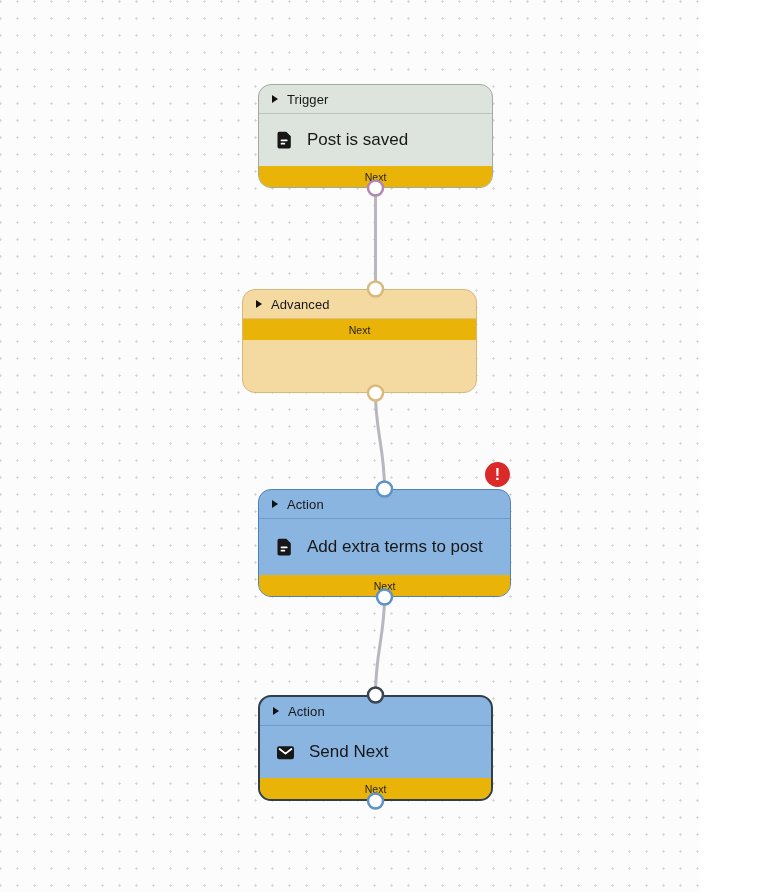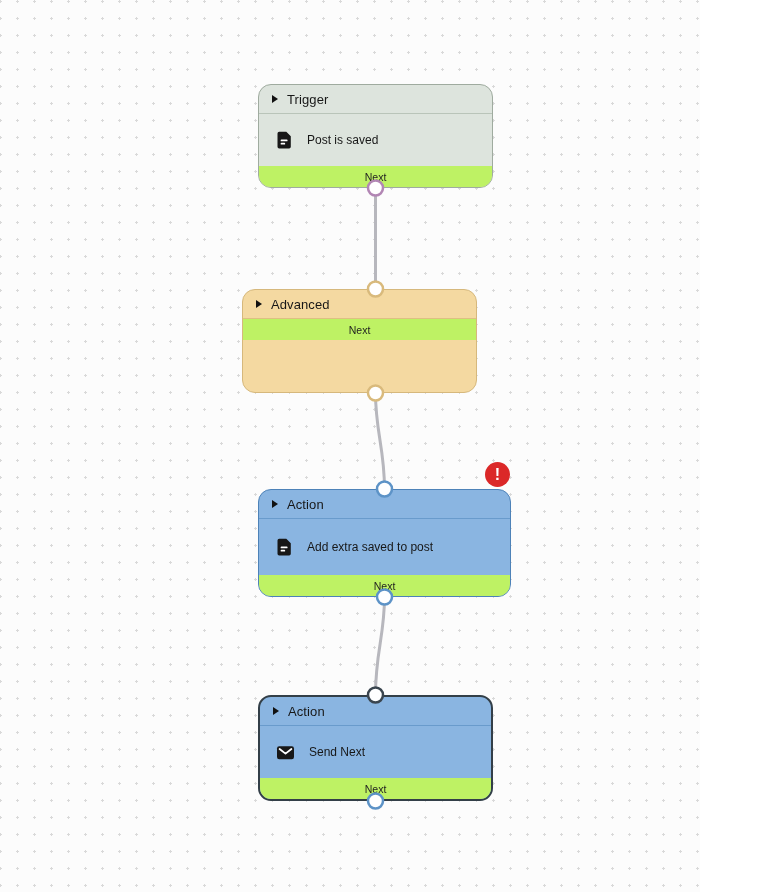--- a/index.html
+++ b/index.html
@@ -35,26 +35,26 @@
     font-size: 13px;
     font-weight: 500;
     letter-spacing: .1px;
   }
   .node-body {
     flex: 1 1 auto;
     display: flex;
     align-items: center;
     gap: 13px;
     padding: 0 15px;
-    font-size: 12px;
+    font-size: 17px;
     font-weight: 500;
   }
   .node-footer {
     flex: 0 0 21px;
-    background: #bef264;
+    background: #eab308;
     display: flex;
     align-items: center;
     justify-content: center;
     font-size: 10.5px;
     font-weight: 500;
     color: #1f1f1f;
   }
 
   .disclosure {
     width: 0; height: 0;
@@ -157,21 +157,21 @@
       <span>Action</span>
     </div>
     <div class="node-body">
       <span class="node-icon">
         <svg width="20" height="20" viewBox="0 0 20 20">
           <path d="M5.2 1.8 h7.1 l4.5 4.5 v10.4 a1.7 1.7 0 0 1 -1.7 1.7 h-9.9 a1.7 1.7 0 0 1 -1.7 -1.7 v-13.2 a1.7 1.7 0 0 1 1.7 -1.7 z" fill="#171717"></path>
           <rect x="6.6" y="9.6" width="7" height="1.7" rx="0.85" fill="#ffffff"></rect>
           <rect x="6.6" y="12.8" width="4.6" height="1.7" rx="0.85" fill="#ffffff"></rect>
         </svg>
       </span>
-      <span>Add extra saved to post</span>
+      <span>Add extra terms to post</span>
     </div>
     <div class="node-footer">
       <span>Next</span>
     </div>
   </div>
 
   <div class="node n4">
     <div class="node-header">
       <span class="disclosure"></span>
       <span>Action</span>

